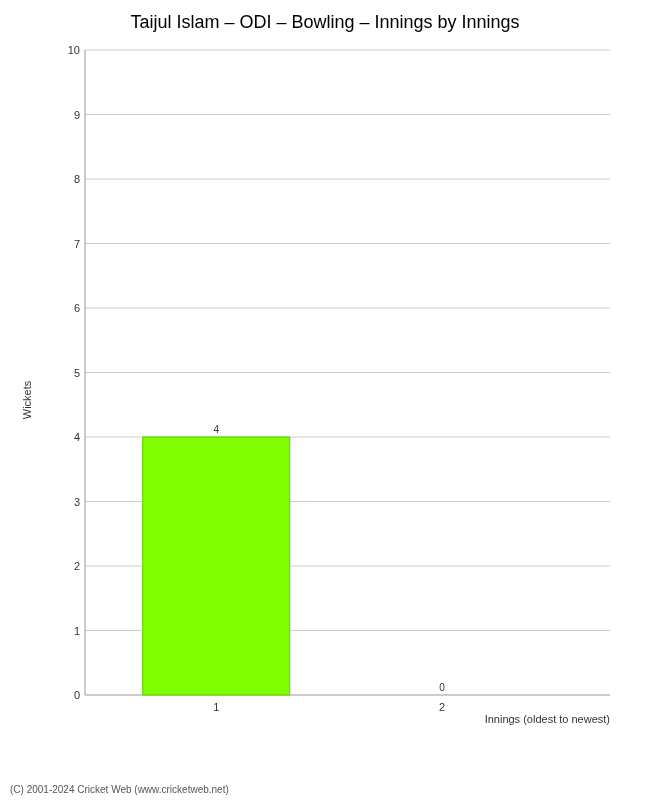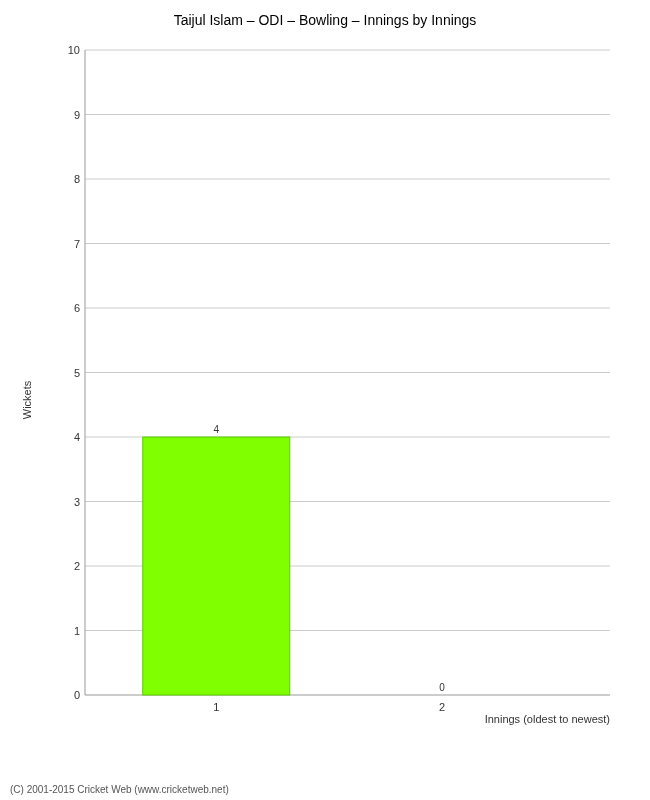--- a/index.html
+++ b/index.html
@@ -12,21 +12,21 @@
       color: #000;
     }
     .chart-container {
       width: 650px;
       height: 800px;
       position: relative;
       background: #fff;
     }
     .chart-title {
       text-align: center;
-      font-size: 14px;
+      font-size: 18px;
       padding-top: 12px;
       padding-bottom: 8px;
       font-weight: normal;
     }
     .copyright {
       position: absolute;
       bottom: 5px;
       left: 10px;
       font-size: 10px;
       color: #555;
@@ -70,14 +70,14 @@
         <rect x="87.75" y="397" width="147" height="258" fill="#7fff00" stroke="#5acc00" stroke-width="1"></rect>
         <text x="161.25" y="393" text-anchor="middle" font-size="10" fill="#333">4</text>
         <text x="161.25" y="671" text-anchor="middle" font-size="11" fill="#333">1</text>
         <text x="387" y="651" text-anchor="middle" font-size="10" fill="#333">0</text>
         <text x="387" y="671" text-anchor="middle" font-size="11" fill="#333">2</text>
         <text x="555" y="683" text-anchor="end" font-size="11" fill="#333">Innings (oldest to newest)</text>
       </svg>
 
   </div>
 
-  <div class="copyright">(C) 2001-2015 Cricket Web (www.cricketweb.net)</div>
+  <div class="copyright">(C) 2001-2024 Cricket Web (www.cricketweb.net)</div>
 </div>
 
 </body></html>

